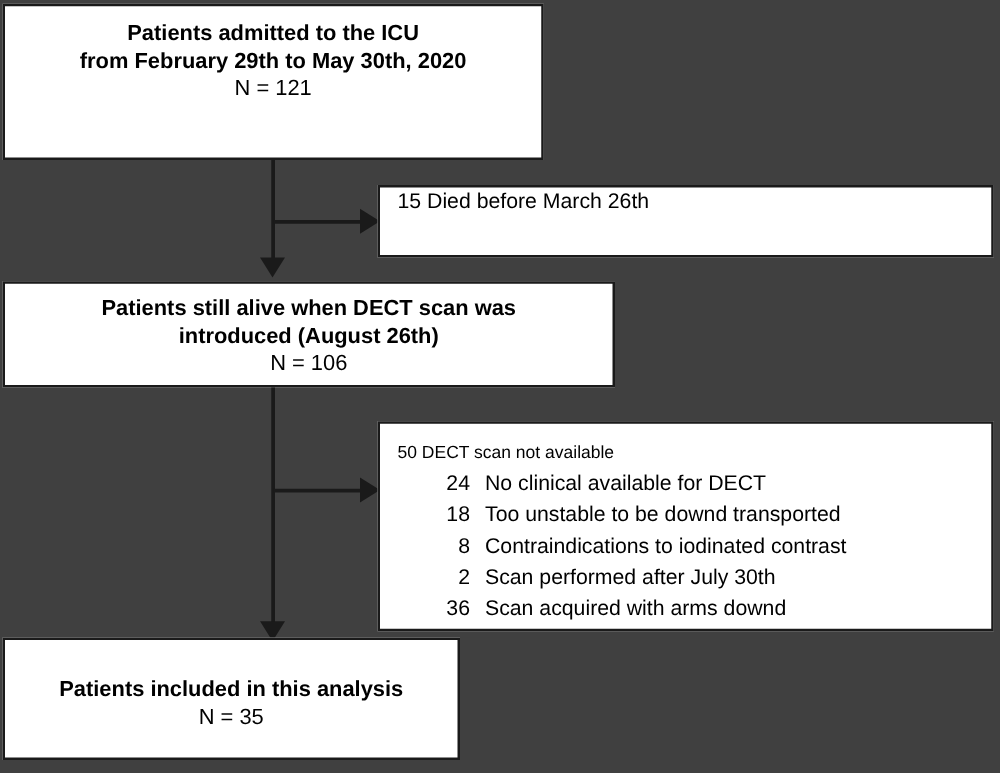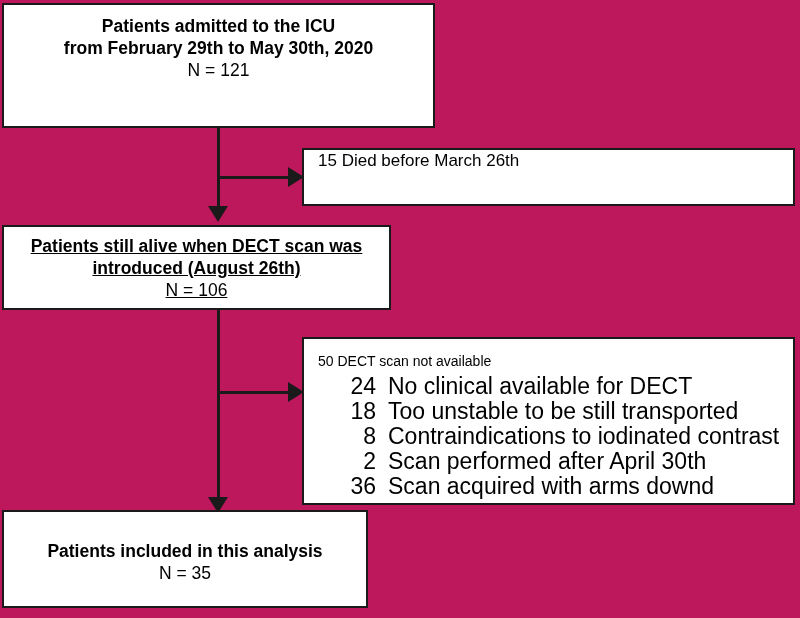--- a/index.html
+++ b/index.html
@@ -4,21 +4,21 @@
 <style>
   html, body {
     margin: 0;
     padding: 0;
     background: #ffffff;
   }
   #flow-root {
     position: relative;
     width: 800px;
     height: 618px;
-    background: #be185d;
+    background: #404040;
     font-family: "Liberation Sans", sans-serif;
     color: #000000;
     overflow: hidden;
   }
 
   .box {
     position: absolute;
     box-sizing: border-box;
     border: 2px solid #1a1a1a;
     background: #ffffff;
@@ -53,24 +53,23 @@
     width: 433px;
     height: 125px;
     padding-top: 10px;
   }
   #box-admitted .count-line { }
 
   
   #box-alive {
     left: 2px;
     top: 225px;
-    width: 389px;
+    width: 490px;
     height: 85px;
     padding-top: 8px;
-    text-decoration: underline;
   }
 
   
   #box-included {
     left: 2px;
     top: 510px;
     width: 366px;
     height: 98px;
     padding-top: 28px;
   }
@@ -99,21 +98,21 @@
     padding: 10px 0 0 14px;
   }
   .excl-head {
     font-size: 14px;
     line-height: 25px;
     white-space: nowrap;
   }
   .excl-sub {
     display: flex;
     align-items: flex-end;
-    font-size: 23px;
+    font-size: 17px;
     line-height: 25px;
     white-space: nowrap;
     padding-left: 30px;
   }
   .excl-sub .sub-n {
     display: inline-block;
     width: 28px;
     text-align: right;
     margin-right: 12px;
   }
@@ -193,31 +192,31 @@
   <div class="box" id="box-dect">
     <div class="excl-head">50 DECT scan not available</div>
 
     <div class="excl-sub">
       <span class="sub-n">24</span>
       <span class="sub-t">No clinical available for DECT</span>
     </div>
 
     <div class="excl-sub">
       <span class="sub-n">18</span>
-      <span class="sub-t">Too unstable to be still transported</span>
+      <span class="sub-t">Too unstable to be downd transported</span>
     </div>
 
     <div class="excl-sub">
       <span class="sub-n">8</span>
       <span class="sub-t">Contraindications to iodinated contrast</span>
     </div>
 
     <div class="excl-sub">
       <span class="sub-n">2</span>
-      <span class="sub-t">Scan performed after April 30th</span>
+      <span class="sub-t">Scan performed after July 30th</span>
     </div>
 
     <div class="excl-sub">
       <span class="sub-n">36</span>
       <span class="sub-t">Scan acquired with arms downd</span>
     </div>
   </div>
 
   <div class="box box-center" id="box-included">
     <div class="title-line">Patients included in this analysis</div>

